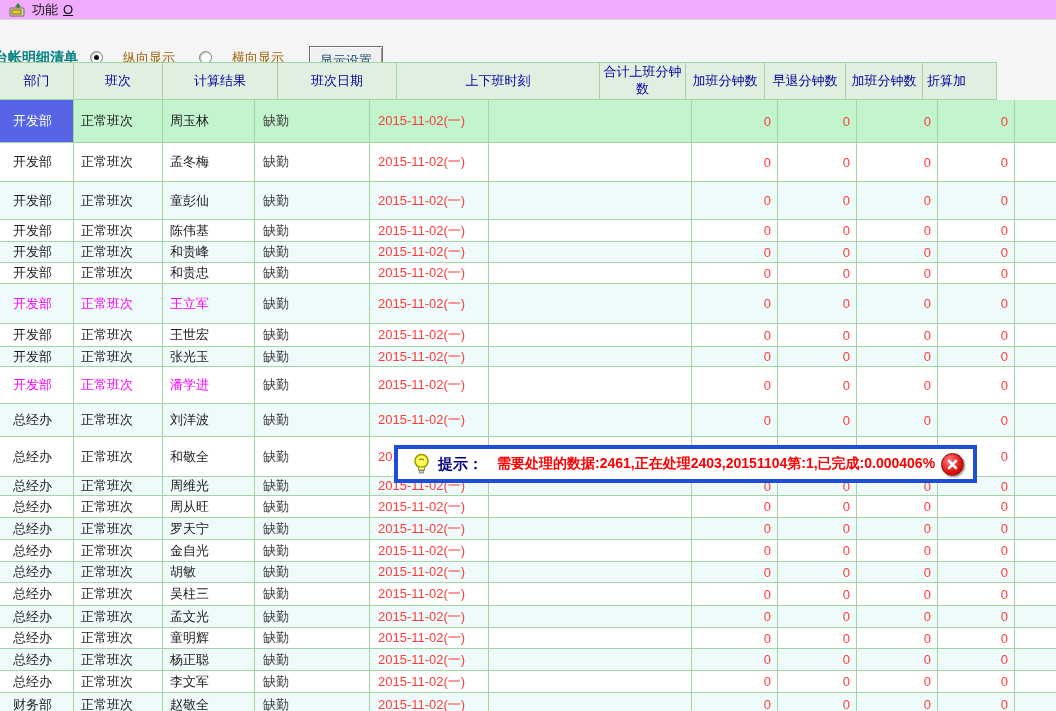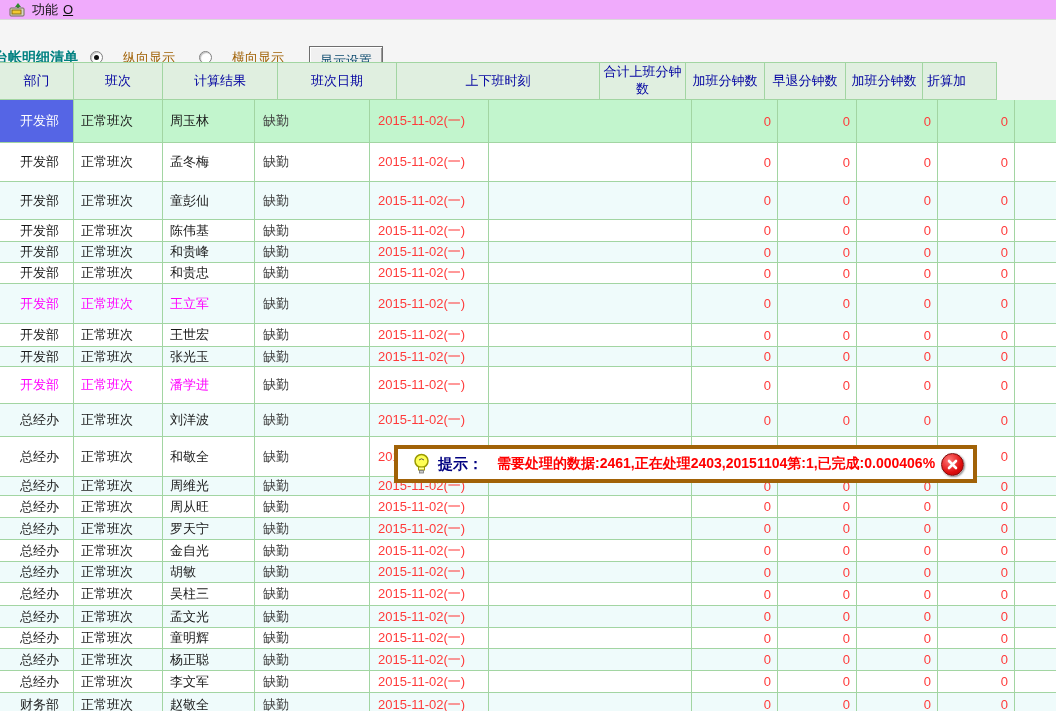--- a/index.html
+++ b/index.html
@@ -55,21 +55,21 @@
     box-sizing:border-box;flex:none;display:flex;align-items:center;
     border-right:1px solid #a2d5a2;border-bottom:1px solid #a2d5a2;
     font-size:13px;color:#1a1a1a;overflow:hidden;white-space:nowrap;
   }
   .thead .cell{
     background:#e0efe0;color:#0000a0;justify-content:center;text-align:center;
     border-top:1px solid #a2d5a2;white-space:normal;line-height:1.3;
     height:38px;
   }
   .thead .cell.c10{justify-content:flex-start;padding-left:4px;}
-  .c0{width:74px;justify-content:flex-end;padding-right:14px;}
+  .c0{width:74px;justify-content:flex-end;padding-right:21px;}
   .c1{width:89px;justify-content:flex-start;padding-left:7px;}
   .c2{width:92px;justify-content:flex-start;padding-left:7px;}
   .c3{width:115px;justify-content:flex-start;padding-left:8px;}
   .c4{width:119px;justify-content:flex-start;padding-left:8px;}
   .c5{width:203px;}
   .c6{width:86px;justify-content:flex-end;padding-right:6px;}
   .c7{width:79px;justify-content:flex-end;padding-right:6px;}
   .c8{width:81px;justify-content:flex-end;padding-right:6px;}
   .c9{width:77px;justify-content:flex-end;padding-right:6px;}
   .c10{width:74px;}
@@ -78,21 +78,21 @@
   .bg-white .cell{background:#ffffff;}
   .bg-cyan .cell{background:#effbfb;}
   .bg-green .cell{background:#c2f5cd;}
   .tbody .c3{color:#404040;}
   .tbody .c4,.tbody .c6,.tbody .c7,.tbody .c8,.tbody .c9{color:#ff3a3a;}
   .magenta .c0,.magenta .c1,.magenta .c2{color:#ff00ff;}
   .tr .c0.sel{background:#5565e5;color:#ffffff;}
   
   .popup{
     position:absolute;left:394px;top:445px;width:583px;height:38px;
-    background:#ffffff;border:4px solid #a16207;box-sizing:border-box;
+    background:#ffffff;border:4px solid #1d4ed8;box-sizing:border-box;
     display:flex;align-items:center;z-index:10;
   }
   .bulb{width:17px;height:22px;margin-left:15px;flex:none;display:inline-block;}
   .tip-label{color:#000080;font-weight:bold;font-size:15px;margin-left:8px;flex:none;}
   .tip-msg{color:#ff0000;font-weight:bold;font-size:14px;margin-left:14px;flex:1;white-space:nowrap;overflow:hidden;}
   .close-btn{
     width:21px;height:21px;border-radius:50%;flex:none;margin-right:9px;margin-left:6px;
     background:radial-gradient(circle at 35% 30%,#ff7a7a,#e01010 60%,#b00000);
     border:1px solid #7a0c0c;box-shadow:1px 1px 2px rgba(0,0,0,.45);
     display:flex;align-items:center;justify-content:center;cursor:default;

